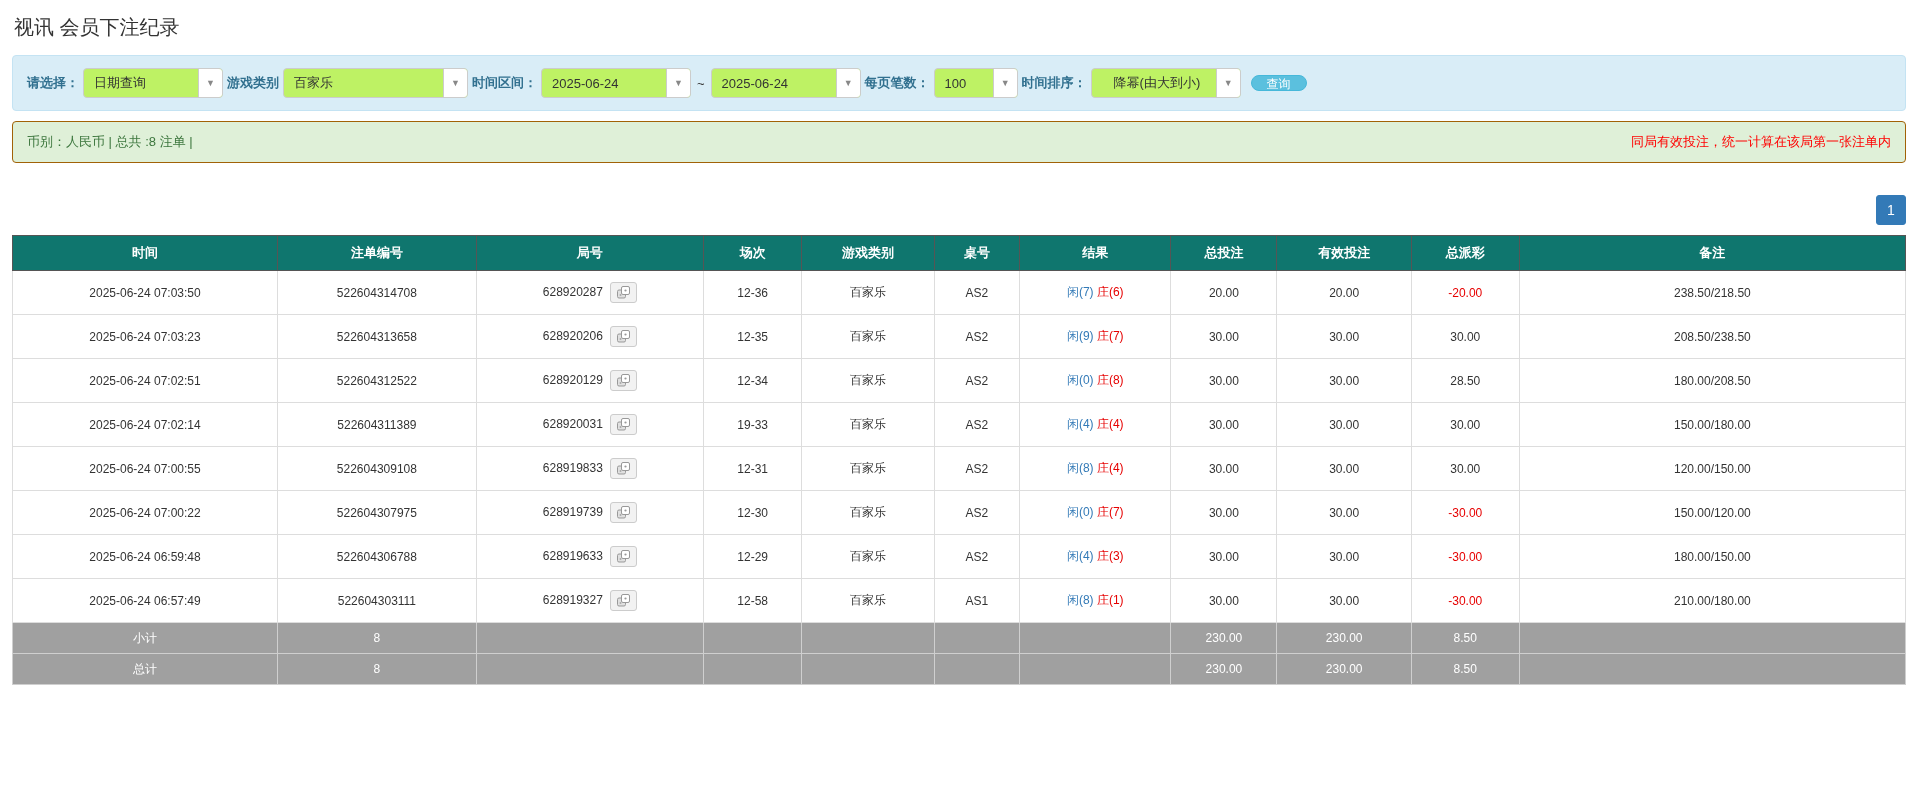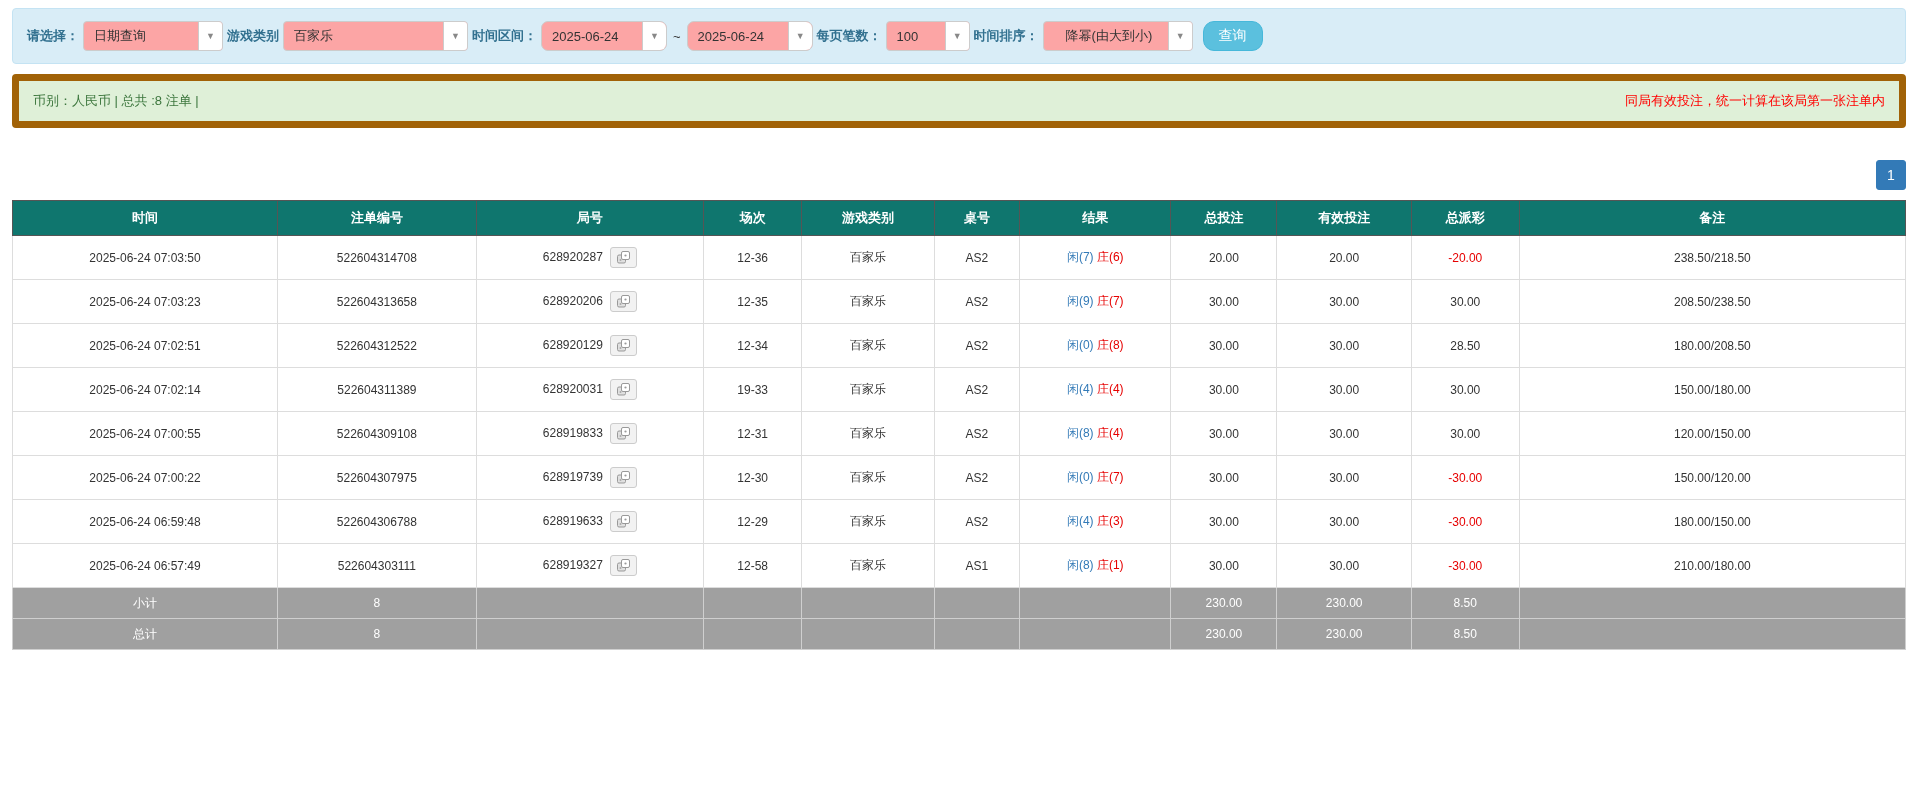--- a/index.html
+++ b/index.html
@@ -34,21 +34,21 @@
   .filter-label {
     color: #31708f;
     font-weight: bold;
     font-size: 13px;
     white-space: nowrap;
   }
   .tilde { color: #333; font-size: 13px; padding: 0 2px; }
   .combo {
     display: inline-flex;
     align-items: stretch;
-    background: #fca5a5;
+    background: #bef264;
     border: 1px solid #ccc;
     border-radius: 4px;
     height: 30px;
     overflow: hidden;
     cursor: pointer;
   }
   .combo-text {
     display: flex;
     align-items: center;
     padding: 0 10px;
@@ -62,40 +62,40 @@
     border-left: 1px solid #ccc;
     display: flex;
     align-items: center;
     justify-content: center;
     color: #888;
     font-size: 9px;
     background: #fff;
   }
   .w1 { width: 140px; } 
   .w2 { width: 185px; } 
-  .w3 { width: 126px; border-radius: 7px; } 
+  .w3 { width: 150px; } 
   .w4 { width: 84px; } 
   .w5 { width: 150px; padding-left: 12px; } 
   .btn-search {
-    height: 30px;
+    height: 16px;
     padding: 0 15px;
     background: #5bc0de;
     border: 1px solid #46b8da;
     color: #fff;
-    font-size: 14px;
+    font-size: 12px;
     border-radius: 11px;
     cursor: pointer;
     margin-left: 6px;
     font-family: "Liberation Sans", sans-serif;
   }
 
   
   .summary-bar {
     background: #dff0d8;
-    border: 7px solid #a16207;
+    border: 1px solid #a16207;
     border-radius: 4px;
     padding: 11px 14px;
     margin-top: 10px;
     display: flex;
     justify-content: space-between;
     align-items: center;
   }
   .summary-left { color: #3c763d; font-size: 13px; }
   .summary-right { color: #f00; font-size: 13px; }
 
@@ -172,20 +172,21 @@
     font-size: 12px;
     border: 1px solid #cfcfcf;
     margin-top: 26px;
   }
 </style>
 </head>
 <body>
 
 <div class="page">
 
+  <h1 class="page-title">视讯 会员下注纪录</h1>
 
   <div class="filter-bar">
     <span class="filter-label">请选择：</span>
     <div class="combo w1">
       <span class="combo-text">日期查询</span>
       <span class="combo-caret">▼</span>
     </div>
 
     <span class="filter-label">游戏类别</span>
     <div class="combo w2">

